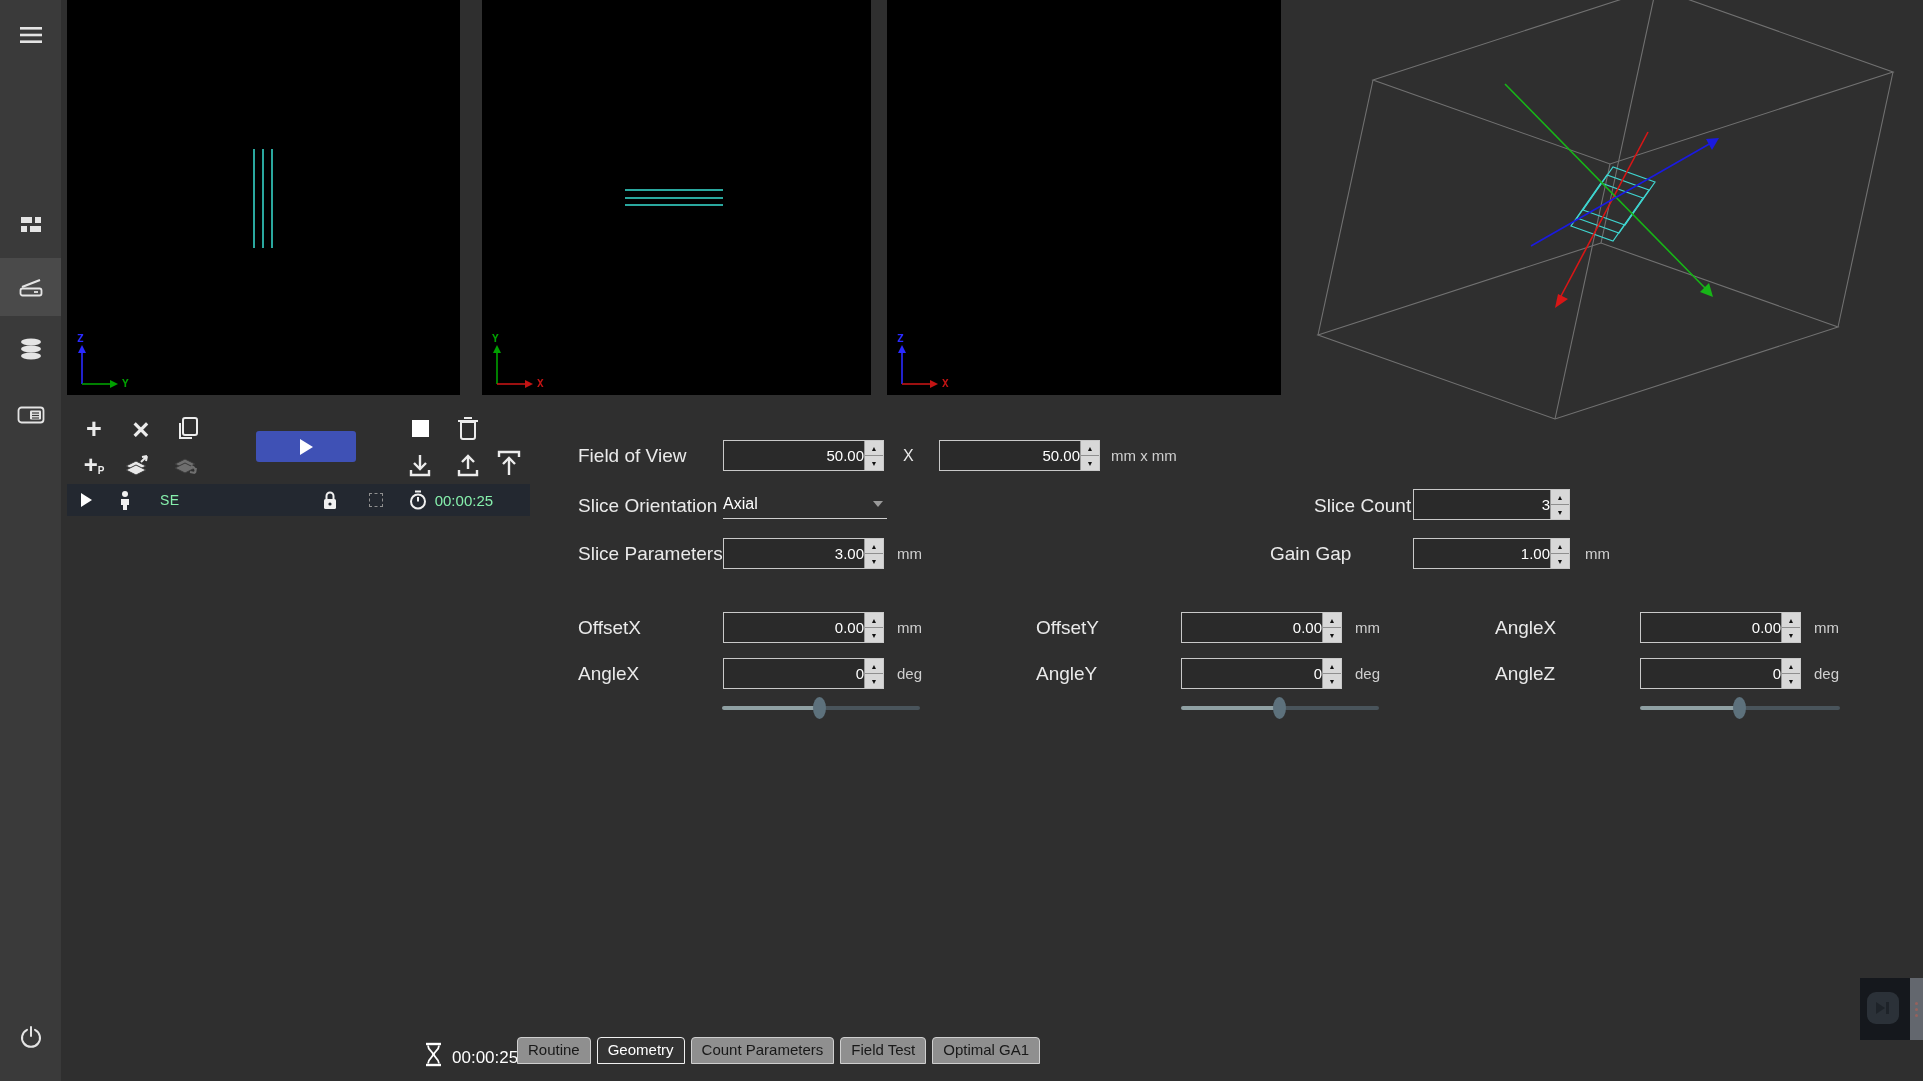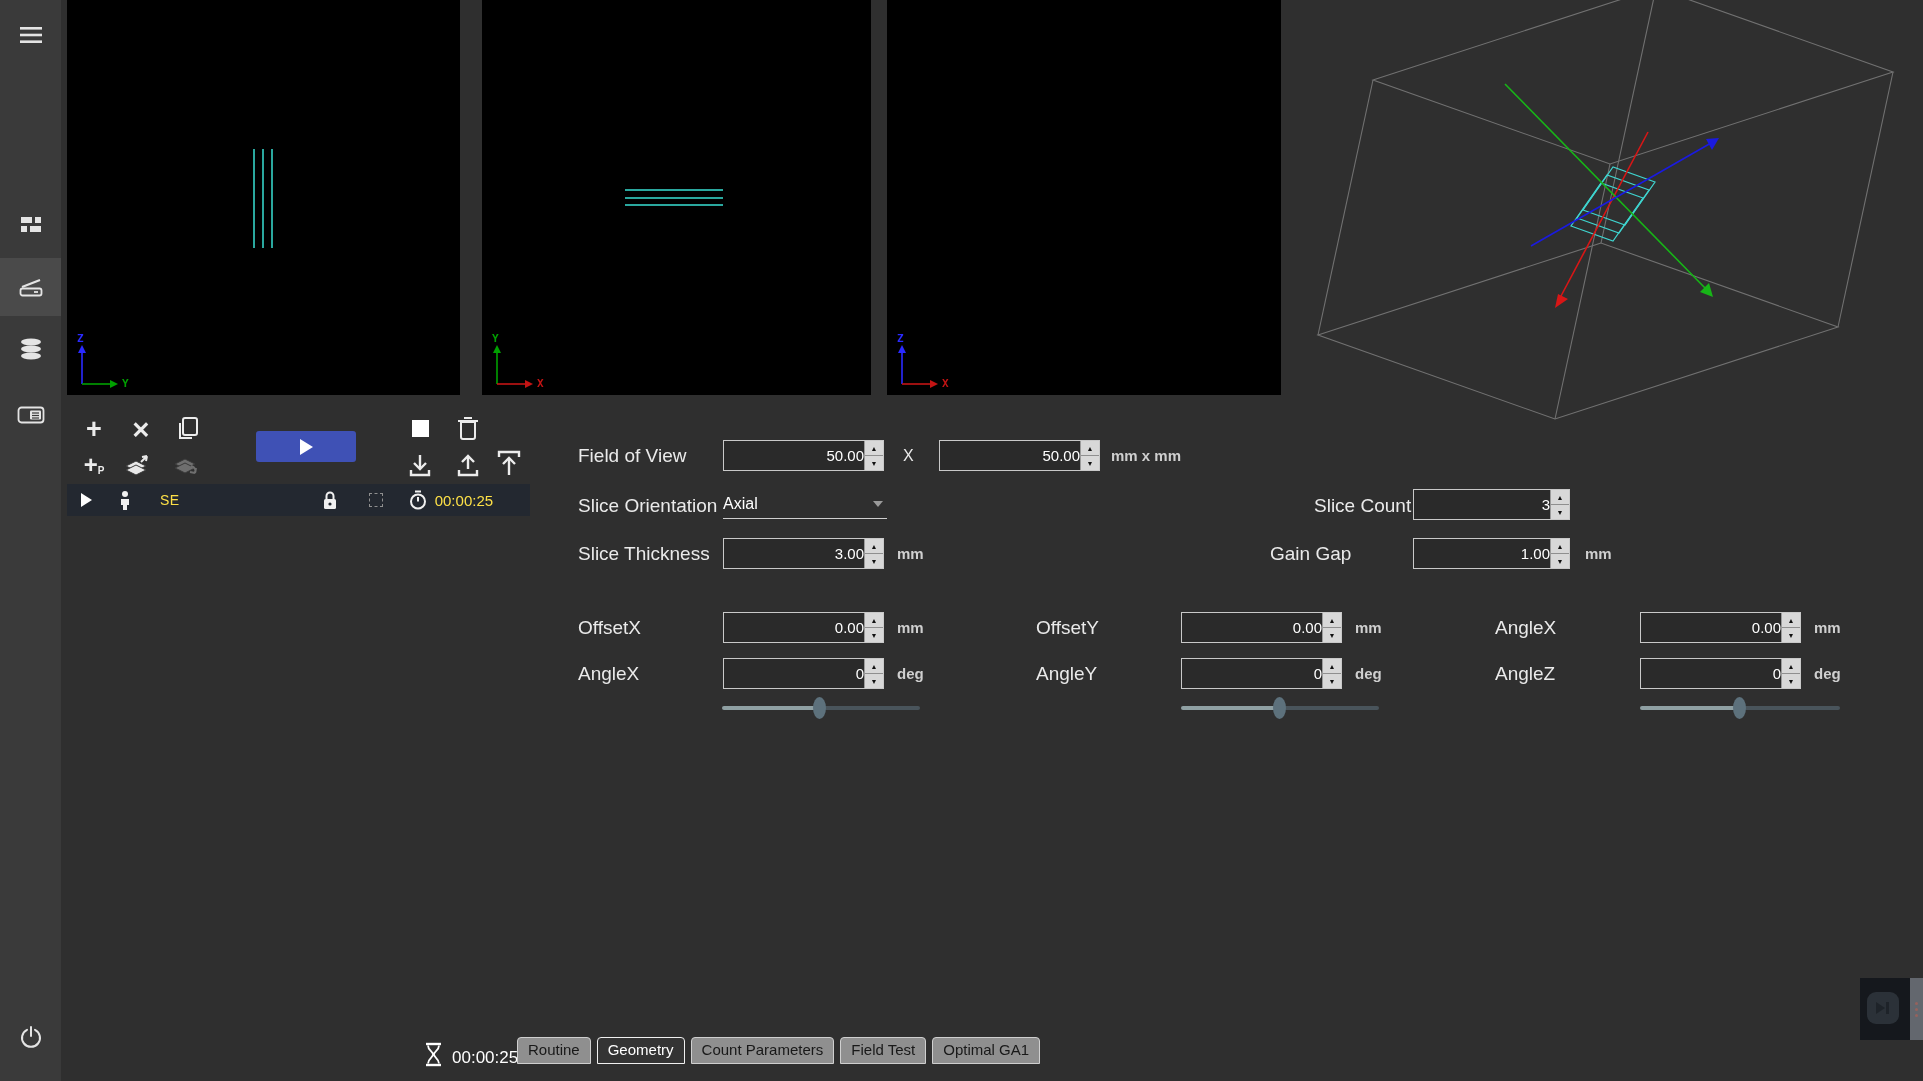--- a/index.html
+++ b/index.html
@@ -27,29 +27,29 @@
   .tool-btn svg { stroke:#ececec; fill:none; }
   .glyph-plus { font-size:27px; font-weight:bold; line-height:1; }
   .glyph-x { font-size:23px; font-weight:bold; line-height:1; }
   .play-btn { position:absolute; left:256px; top:431px; width:100px; height:31px; background:#3f51b5; border-radius:3px;
               display:flex; align-items:center; justify-content:center; cursor:pointer; }
   .play-btn .tri { width:0; height:0; border-left:13px solid #fff; border-top:8px solid transparent; border-bottom:8px solid transparent; }
   .stop-sq { width:17px; height:17px; background:#fff; }
 
   
   .seq-row { position:absolute; left:67px; top:484px; width:463px; height:32px; background:#232830;
-             display:flex; align-items:center; color:#fde047; }
+             display:flex; align-items:center; color:#86efac; }
   .seq-row .tri { width:0; height:0; border-left:11px solid #fff; border-top:7px solid transparent; border-bottom:7px solid transparent; }
   .seq-name { font-size:14px; letter-spacing:.5px; }
   .dashed-sq { width:14px; height:14px; border:1px dashed #8f8f8f; }
   .seq-time { font-size:15px; }
 
   
   .p-label { position:absolute; height:31px; display:flex; align-items:center; color:#eaeaea; font-size:19px; }
-  .p-unit  { position:absolute; height:31px; display:flex; align-items:center; color:#cfcfcf; font-size:15px;font-weight:bold; }
+  .p-unit  { position:absolute; height:31px; display:flex; align-items:center; color:#cfcfcf; font-size:15px; }
   .num-input { position:absolute; height:31px; border:1px solid #c9c9c9; background:#2a2a2a; display:flex; align-items:stretch; }
   .num-val { flex:1; display:flex; align-items:center; justify-content:flex-end; color:#fff; font-size:15px; }
   .spin { width:19px; display:flex; flex-direction:column; border-left:1px solid #9b9b9b; }
   .spin-btn { flex:1; background:#d8d8d8; color:#111; font-size:7px; display:flex; align-items:center; justify-content:center; cursor:pointer; }
   .spin-btn:first-child { border-bottom:1px solid #8f8f8f; }
   .select { position:absolute; height:30px; border-bottom:1px solid #cfcfcf; display:flex; align-items:center; cursor:pointer; }
   .select-val { color:#fff; font-size:16px; }
   .caret { position:absolute; right:4px; top:12px; width:0; height:0; border-left:5px solid transparent; border-right:5px solid transparent; border-top:6px solid #9a9a9a; }
   .x-sep { position:absolute; color:#eaeaea; font-size:16px; height:31px; display:flex; align-items:center; }
 
@@ -305,21 +305,21 @@
   </div>
   <div class="p-label" style="left:1314px;top:490px">Slice Count</div>
   <div class="num-input" style="left:1413px;top:489px;width:157px">
     <span class="num-val">3</span>
     <div class="spin">
         <div class="spin-btn">▲</div>
         <div class="spin-btn">▼</div>
       </div>
   </div>
 
-  <div class="p-label" style="left:578px;top:538px">Slice Thickness</div>
+  <div class="p-label" style="left:578px;top:538px">Slice Parameters</div>
   <div class="num-input" style="left:723px;top:538px;width:161px">
     <span class="num-val">3.00</span>
     <div class="spin">
         <div class="spin-btn">▲</div>
         <div class="spin-btn">▼</div>
       </div>
   </div>
   <div class="p-unit" style="left:897px;top:538px">mm</div>
   <div class="p-label" style="left:1270px;top:538px">Gain Gap</div>
   <div class="num-input" style="left:1413px;top:538px;width:157px">

